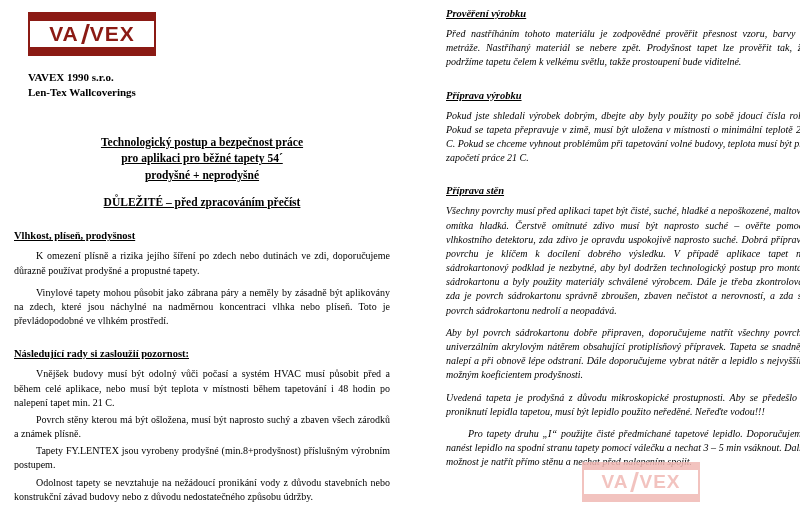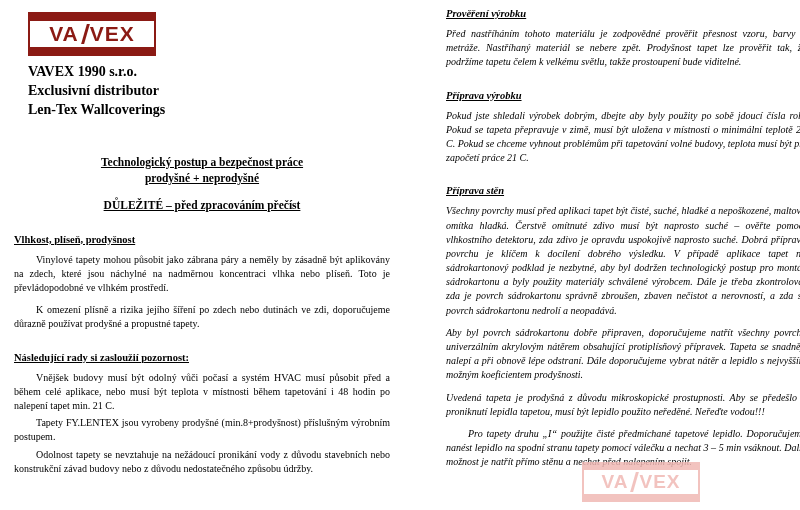--- a/index.html
+++ b/index.html
@@ -77,23 +77,23 @@
   .logo-text .slash {
     display: inline-block;
     width: 0;
     height: 20px;
     border-left: 3px solid #8b1a14;
     transform: skewX(-16deg);
     margin: 0 3px;
   }
   
   .addr {
-    margin: 7px 0 0 14px;
+    margin: 14px 0 0 14px;
     font-family: "Liberation Serif", serif;
-    font-size: 14px;
+    font-size: 11px;
     line-height: 1.35;
     font-weight: bold;
   }
   
   .title-block {
     margin: 34px 0 0 0;
     text-align: center;
     font-weight: bold;
     font-size: 11.5px;
     line-height: 1.45;
@@ -174,36 +174,37 @@
       <div class="logo-text">
         <span class="va">VA</span>
         <span class="slash"></span>
         <span class="vex">VEX</span>
       </div>
       <div class="bar-bottom"></div>
     </div>
 
     <div class="addr">
       <div>VAVEX 1990 s.r.o.</div>
-      <div>Exclusivní distributor</div>
       <div>Len-Tex Wallcoverings</div>
     </div>
 
     <div class="title-block">
       <div class="t-line">Technologický postup a bezpečnost práce</div>
+      <div class="t-line">pro aplikaci pro běžné tapety 54´</div>
       <div class="t-line">prodyšné + neprodyšné</div>
       <div class="t-sub">DŮLEŽITÉ – před zpracováním přečíst</div>
     </div>
 
     <h2 class="sec">Vlhkost, plíseň, prodyšnost</h2>
+    <p class="body">K omezení plísně a rizika jejího šíření po zdech nebo dutinách ve zdi, doporučujeme důrazně používat prodyšné a propustné tapety.</p>
     <p class="body">Vinylové tapety mohou působit jako zábrana páry a neměly by zásadně být aplikovány na zdech, které jsou náchylné na nadměrnou koncentraci vlhka nebo plíseň. Toto je převládopodobné ve vlhkém prostředí.</p>
-    <p class="body">K omezení plísně a rizika jejího šíření po zdech nebo dutinách ve zdi, doporučujeme důrazně používat prodyšné a propustné tapety.</p>
 
     <h2 class="sec">Následující rady si zasloužií pozornost:</h2>
     <p class="body tight">Vnějšek budovy musí být odolný vůči počasí a systém HVAC musí působit před a během celé aplikace, nebo musí být teplota v místnosti během tapetování i 48 hodin po nalepení tapet min. 21 C.</p>
+    <p class="body tight">Povrch stěny kterou má být ošložena, musí být naprosto suchý a zbaven všech zárodků a známek plísně.</p>
     <p class="body tight">Tapety FY.LENTEX jsou vyrobeny prodyšné (min.8+prodyšnost) příslušným výrobním postupem.</p>
     <p class="body" style="">Odolnost tapety se nevztahuje na nežádoucí pronikání vody z důvodu stavebních nebo konstrukční závad budovy nebo  z důvodu nedostatečného způsobu údržby.</p>
   </div>
 
   <div class="col col-right">
 
     <h2 class="sec first-right">Prověření výrobku</h2>
     <p class="body noind">Před nastříháním tohoto materiálu je zodpovědné prověřit přesnost vzoru, barvy a metráže. Nastříhaný materiál se nebere zpět. Prodyšnost tapet lze prověřit tak, že podržíme tapetu čelem k velkému světlu, takže prostoupení bude viditelné.</p>
 
     <h2 class="sec">Příprava výrobku</h2>

